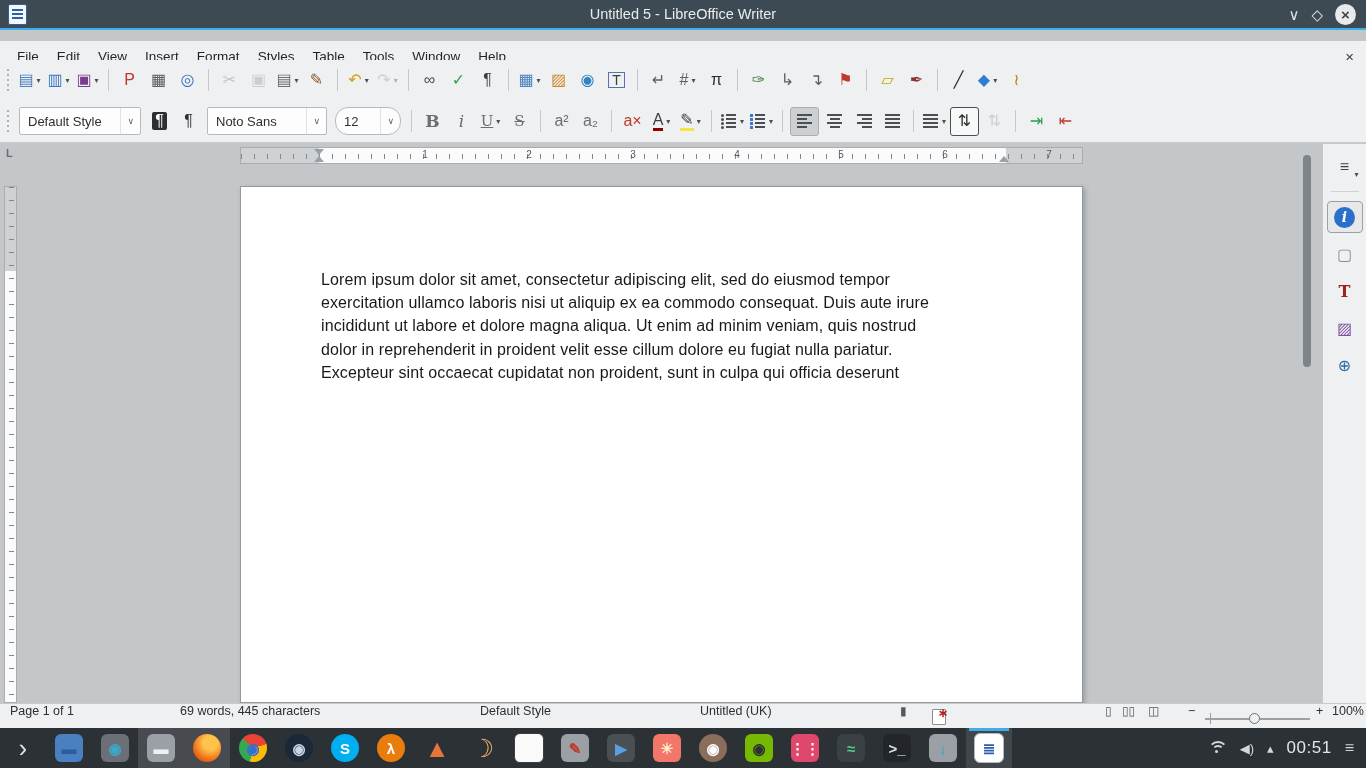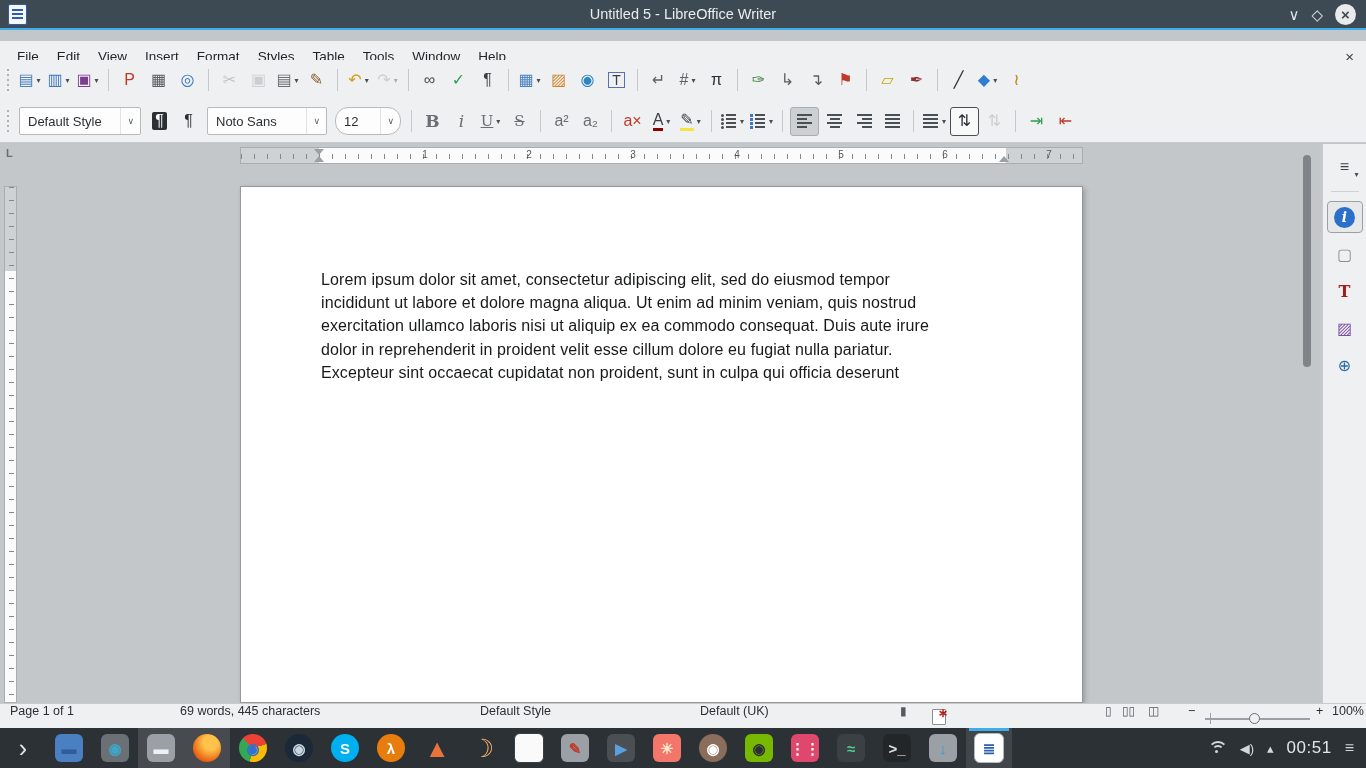--- a/index.html
+++ b/index.html
@@ -484,22 +484,22 @@
   <span class="marker-ri"></span>
 </div>
 <div class="vruler">
   <span class="white"></span>
   <span class="ticks"></span>
 </div>
 
 <div class="page">
   <div class="textblock">
       <div class="dline">Lorem ipsum dolor sit amet, consectetur adipiscing elit, sed do eiusmod tempor</div>
+      <div class="dline">exercitation ullamco laboris nisi ut aliquip ex ea commodo consequat. Duis aute irure</div>
       <div class="dline">incididunt ut labore et dolore magna aliqua. Ut enim ad minim veniam, quis nostrud</div>
-      <div class="dline">exercitation ullamco laboris nisi ut aliquip ex ea commodo consequat. Duis aute irure</div>
       <div class="dline">dolor in reprehenderit in proident velit esse cillum dolore eu fugiat nulla pariatur.</div>
       <div class="dline">Excepteur sint occaecat cupidatat non proident, sunt in culpa qui officia deserunt</div>
     </div>
 </div>
 
 <div class="vscroll">
   <div class="vthumb"></div>
 </div>
 
 <div class="sidebar">
@@ -522,21 +522,21 @@
     </div>
     <div class="side-btn">
       <span class="glyph" style="color: rgb(46, 109, 164);">⊕</span>
     </div>
   </div>
 
 <div class="statusbar">
   <span class="sb" style="left:10px">Page 1 of 1</span>
   <span class="sb" style="left:180px">69 words, 445 characters</span>
   <span class="sb" style="left:480px">Default Style</span>
-  <span class="sb" style="left:700px">Default (UK)</span>
+  <span class="sb" style="left:700px">Untitled (UK)</span>
   <span class="sb sb-ic" style="left:900px">▮</span>
   <span class="modbox">
       <i>∗</i>
     </span>
   <span class="sb sb-ic" style="left:1105px">▯</span>
   <span class="sb sb-ic" style="left:1122px">▯▯</span>
   <span class="sb sb-ic" style="left:1148px">◫</span>
   <span class="sb" style="left:1188px">−</span>
   <span class="zoomtrack"></span>
   <span class="zoomtick"></span>

